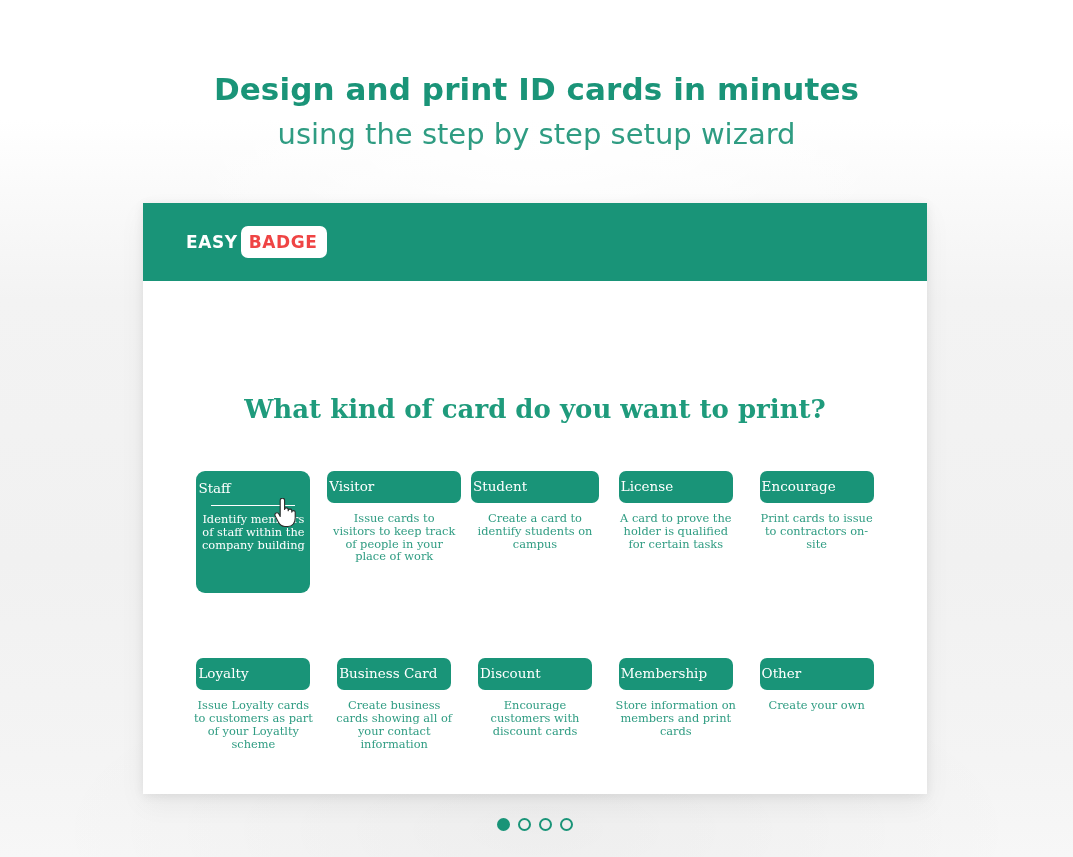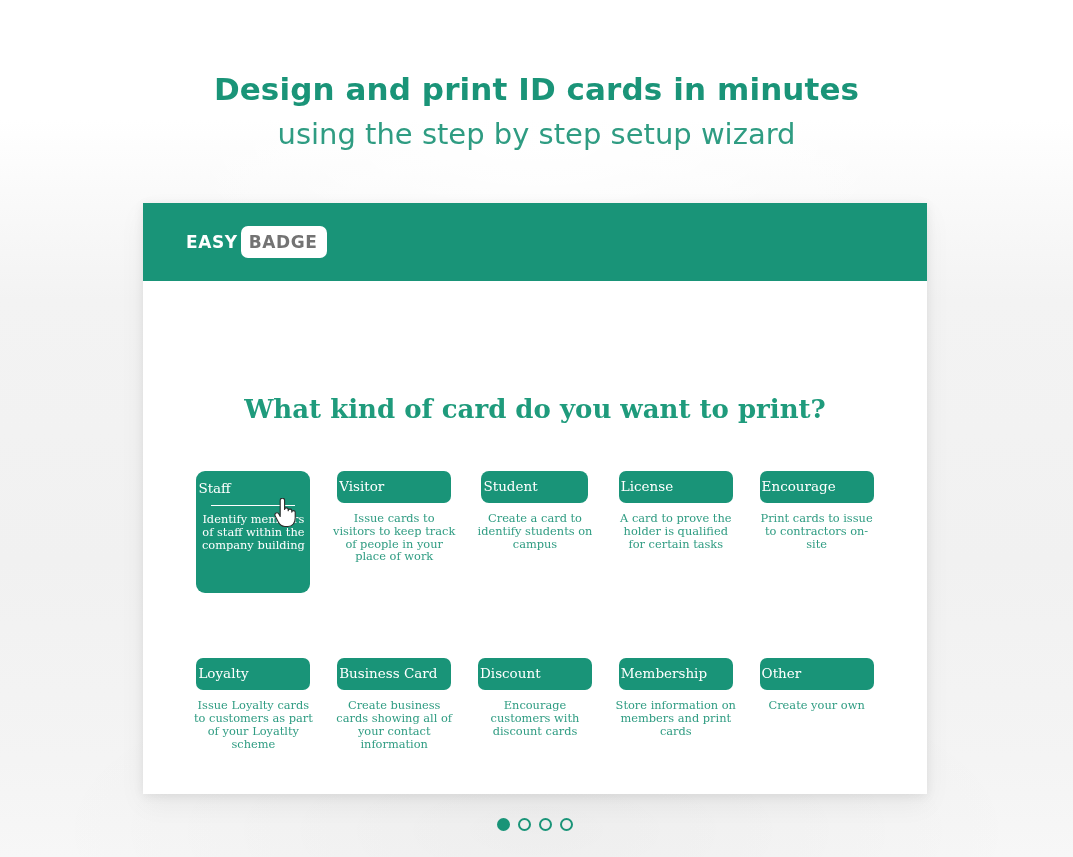--- a/index.html
+++ b/index.html
@@ -93,21 +93,21 @@
   .logo-easy {
     color: #ffffff;
     font-family: "DejaVu Sans", sans-serif;
     font-weight: bold;
     font-size: 17px;
     letter-spacing: 0.6px;
     padding-right: 3px;
   }
   .logo-badge {
     background: #ffffff;
-    color: #737373;
+    color: #ef4444;
     font-family: "DejaVu Sans", sans-serif;
     font-weight: bold;
     font-size: 17px;
     letter-spacing: 0.6px;
     padding: 7px 9px 7px 8px;
     border-radius: 7px;
     line-height: 18px;
   }
 
   .app-body {
@@ -195,22 +195,22 @@
   }
   .option.selected .desc {
     color: #ffffff;
     margin-top: 5px;
     width: 110px;
   }
 
   
   .cell:nth-child(1) .pill,
   .cell:nth-child(1) .option { width: 114px; }
-  .cell:nth-child(2) .pill { width: 114px; }
-  .cell:nth-child(3) .pill { width: 107px; border-radius: 8px; }
+  .cell:nth-child(2) .pill { width: 134px; }
+  .cell:nth-child(3) .pill { width: 128px; }
   .cell:nth-child(4) .pill { width: 114px; }
   .cell:nth-child(5) .pill { width: 114px; }
 
   
   .pagination {
     position: absolute;
     left: 0;
     top: 537px;
     width: 784px;
     display: flex;

